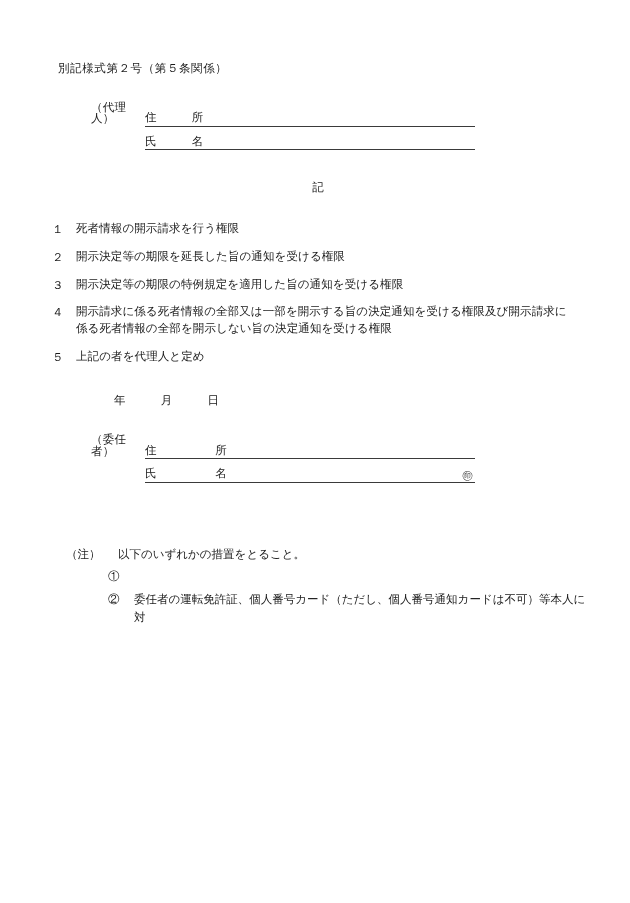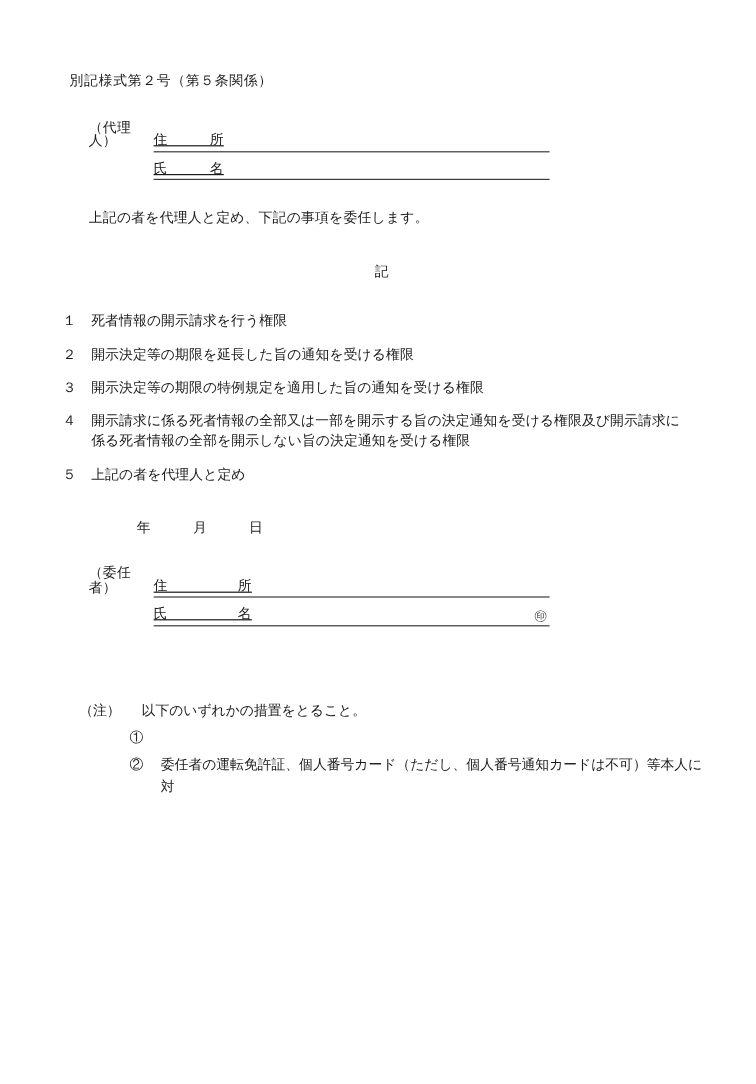--- a/index.html
+++ b/index.html
@@ -52,33 +52,33 @@
     align-items: flex-end;
     font-size: 11.5px;
     line-height: 1.0;
     margin-bottom: 9px;
   }
   .party-tag {
     width: 54px;
     flex: 0 0 54px;
     letter-spacing: 0.2px;
     padding-bottom: 2px;
+    margin-left: 17px;
   }
   .party-field {
     flex: 1 1 auto;
     border-bottom: 1px solid #3a3a3a;
     padding-bottom: 2px;
     position: relative;
     display: flex;
     align-items: flex-end;
   }
   .party-label {
     white-space: pre;
     letter-spacing: 0.2px;
-    text-decoration: underline;
   }
   .seal-mark {
     position: absolute;
     right: 2px;
     bottom: 1px;
     font-size: 11px;
   }
   .party-block.agent .party-field { max-width: 330px; }
   .party-block.delegator .party-field { max-width: 330px; }
   
@@ -106,20 +106,21 @@
     margin-bottom: 11px;
     letter-spacing: 0.1px;
   }
   .power-num {
     flex: 0 0 24px;
     width: 24px;
   }
   .power-text {
     flex: 1 1 auto;
     max-width: 500px;
+    font-family: Liberation Mono, monospace;
   }
   
   .date-line {
     font-size: 11.5px;
     margin-top: 28px;
     padding-left: 62px;
     letter-spacing: 0.2px;
     white-space: pre;
   }
   
@@ -173,21 +174,20 @@
         </span>
       </div>
       <div class="party-row">
         <span class="party-tag"></span>
         <span class="party-field">
           <span class="party-label">氏　　　名</span>
         </span>
       </div>
     </div>
 
-    <div class="statement">上記の者を代理人と定め、下記の事項を委任します。</div>
 
     <div class="ki-heading">記</div>
 
     <div class="powers">
       <div class="power-item">
         <span class="power-num">１</span>
         <span class="power-text">死者情報の開示請求を行う権限</span>
       </div>
       <div class="power-item">
         <span class="power-num">２</span>

